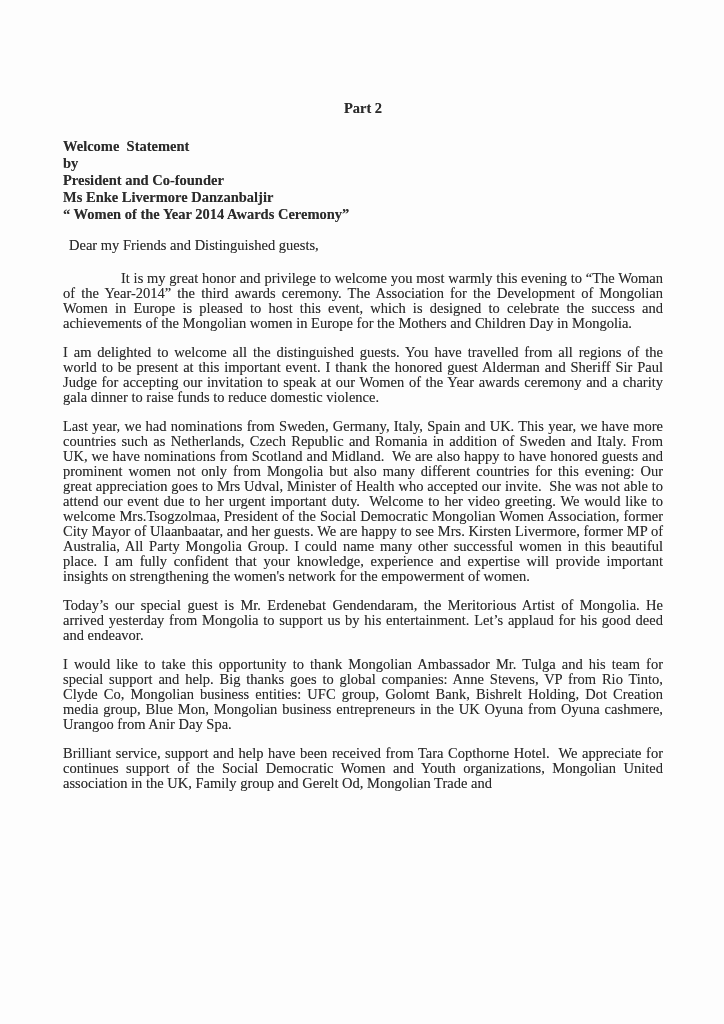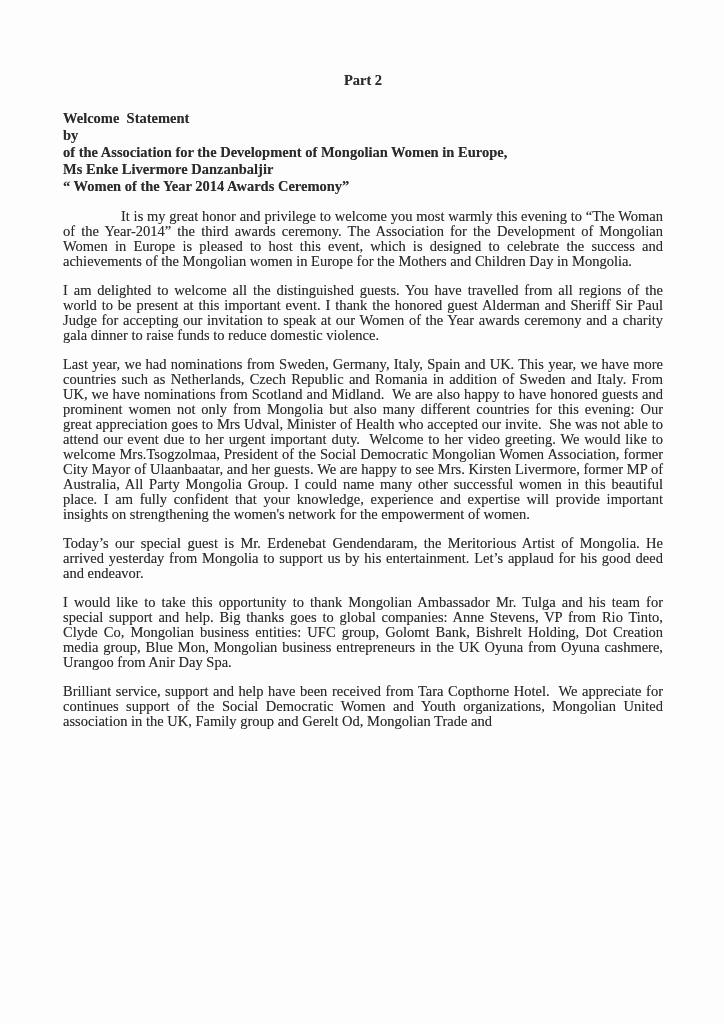--- a/index.html
+++ b/index.html
@@ -12,21 +12,21 @@
     width: 724px;
     height: 1024px;
     margin: 0 auto;
     background: #fdfdfd;
     overflow: hidden;
     font-family: "Liberation Serif", serif;
     color: #2b2b2b;
     text-shadow: 0 0 0.3px rgba(43,43,43,0.45);
   }
   .content {
-    padding: 72px 61px 0 63px;
+    padding: 100px 61px 0 63px;
   }
   .part-label {
     text-align: center;
     font-weight: 700;
     font-size: 14.5px;
     line-height: 17px;
     margin: 0 0 21px 0;
     white-space: pre-wrap;
   }
   .title-block {
@@ -61,25 +61,26 @@
 <body>
 
 <div class="page">
   <div class="content">
 
     <div class="part-label">Part 2</div>
 
     <div class="title-block">
       <div class="title-line">Welcome  Statement</div>
       <div class="title-line">by</div>
-      <div class="title-line">of the Association for the Development of Mongolian Women in Europe,</div>
+      <div class="title-line">President and Co-founder</div>
       <div class="title-line">Ms Enke Livermore Danzanbaljir</div>
       <div class="title-line">“ Women of the Year 2014 Awards Ceremony”</div>
     </div>
 
+    <div class="salutation">Dear my Friends and Distinguished guests,</div>
 
     <p class="para indent-first">It is my great honor and privilege to welcome you most warmly this evening to “The Woman of the Year-2014” the third awards ceremony. The Association for the Development of Mongolian Women in Europe is pleased to host this event, which is designed to celebrate the success and achievements of the Mongolian women in Europe for the Mothers and Children Day in Mongolia.</p>
     <p class="para">I am delighted to welcome all the distinguished guests. You have travelled from all regions of the world to be present at this important event. I thank the honored guest Alderman and Sheriff Sir Paul Judge for accepting our invitation to speak at our Women of the Year awards ceremony and a charity gala dinner to raise funds to reduce domestic violence.</p>
     <p class="para">Last year, we had nominations from Sweden, Germany, Italy, Spain and UK. This year, we have more countries such as Netherlands, Czech Republic and Romania in addition of Sweden and Italy. From UK, we have nominations from Scotland and Midland.  We are also happy to have honored guests and prominent women not only from Mongolia but also many different countries for this evening: Our great appreciation goes to Mrs Udval, Minister of Health who accepted our invite.  She was not able to attend our event due to her urgent important duty.  Welcome to her video greeting. We would like to welcome Mrs.Tsogzolmaa, President of the Social Democratic Mongolian Women Association, former City Mayor of Ulaanbaatar, and her guests. We are happy to see Mrs. Kirsten Livermore, former MP of Australia, All Party Mongolia Group. I could name many other successful women in this beautiful place. I am fully confident that your knowledge, experience and expertise will provide important insights on strengthening the women's network for the empowerment of women.</p>
     <p class="para">Today’s our special guest is Mr. Erdenebat Gendendaram, the Meritorious Artist of Mongolia. He arrived yesterday from Mongolia to support us by his entertainment. Let’s applaud for his good deed and endeavor.</p>
     <p class="para">I would like to take this opportunity to thank Mongolian Ambassador Mr. Tulga and his team for special support and help. Big thanks goes to global companies: Anne Stevens, VP from Rio Tinto, Clyde Co, Mongolian business entities: UFC group, Golomt Bank, Bishrelt Holding, Dot Creation media group, Blue Mon, Mongolian business entrepreneurs in the UK Oyuna from Oyuna cashmere, Urangoo from Anir Day Spa.</p>
     <p class="para">Brilliant service, support and help have been received from Tara Copthorne Hotel.  We appreciate for continues support of the Social Democratic Women and Youth organizations, Mongolian United association in the UK, Family group and Gerelt Od, Mongolian Trade and</p>
 
   </div>
 </div>

